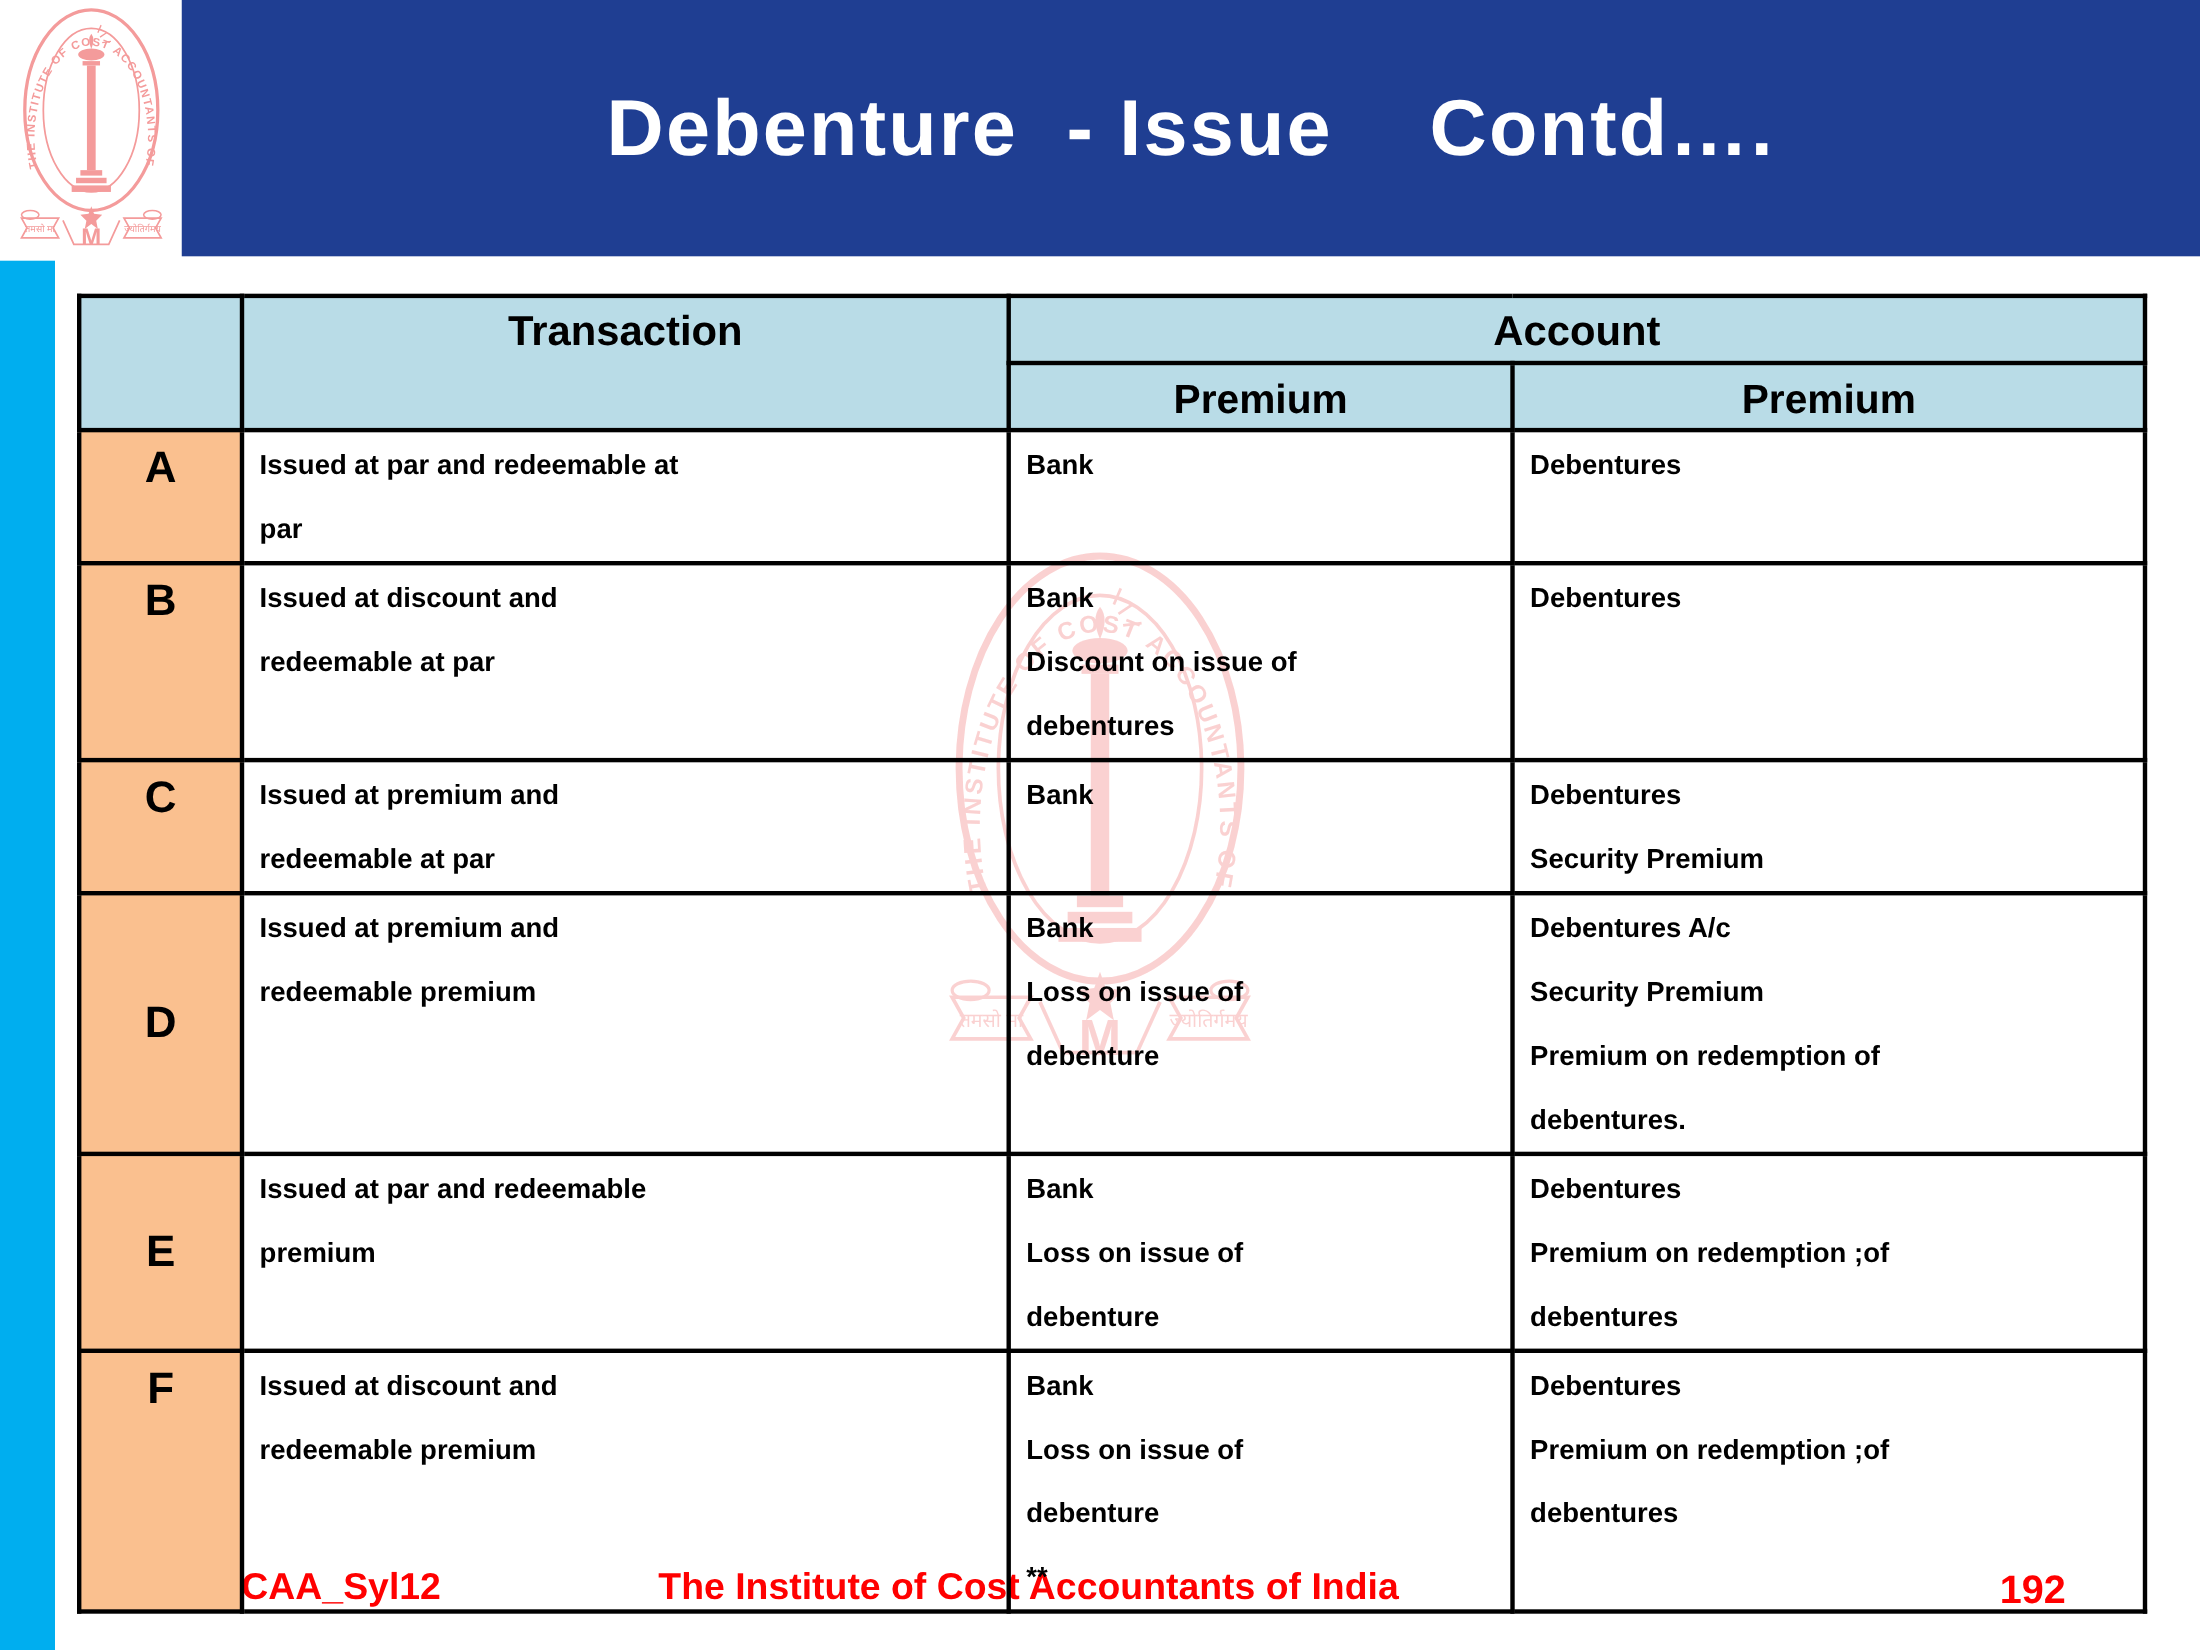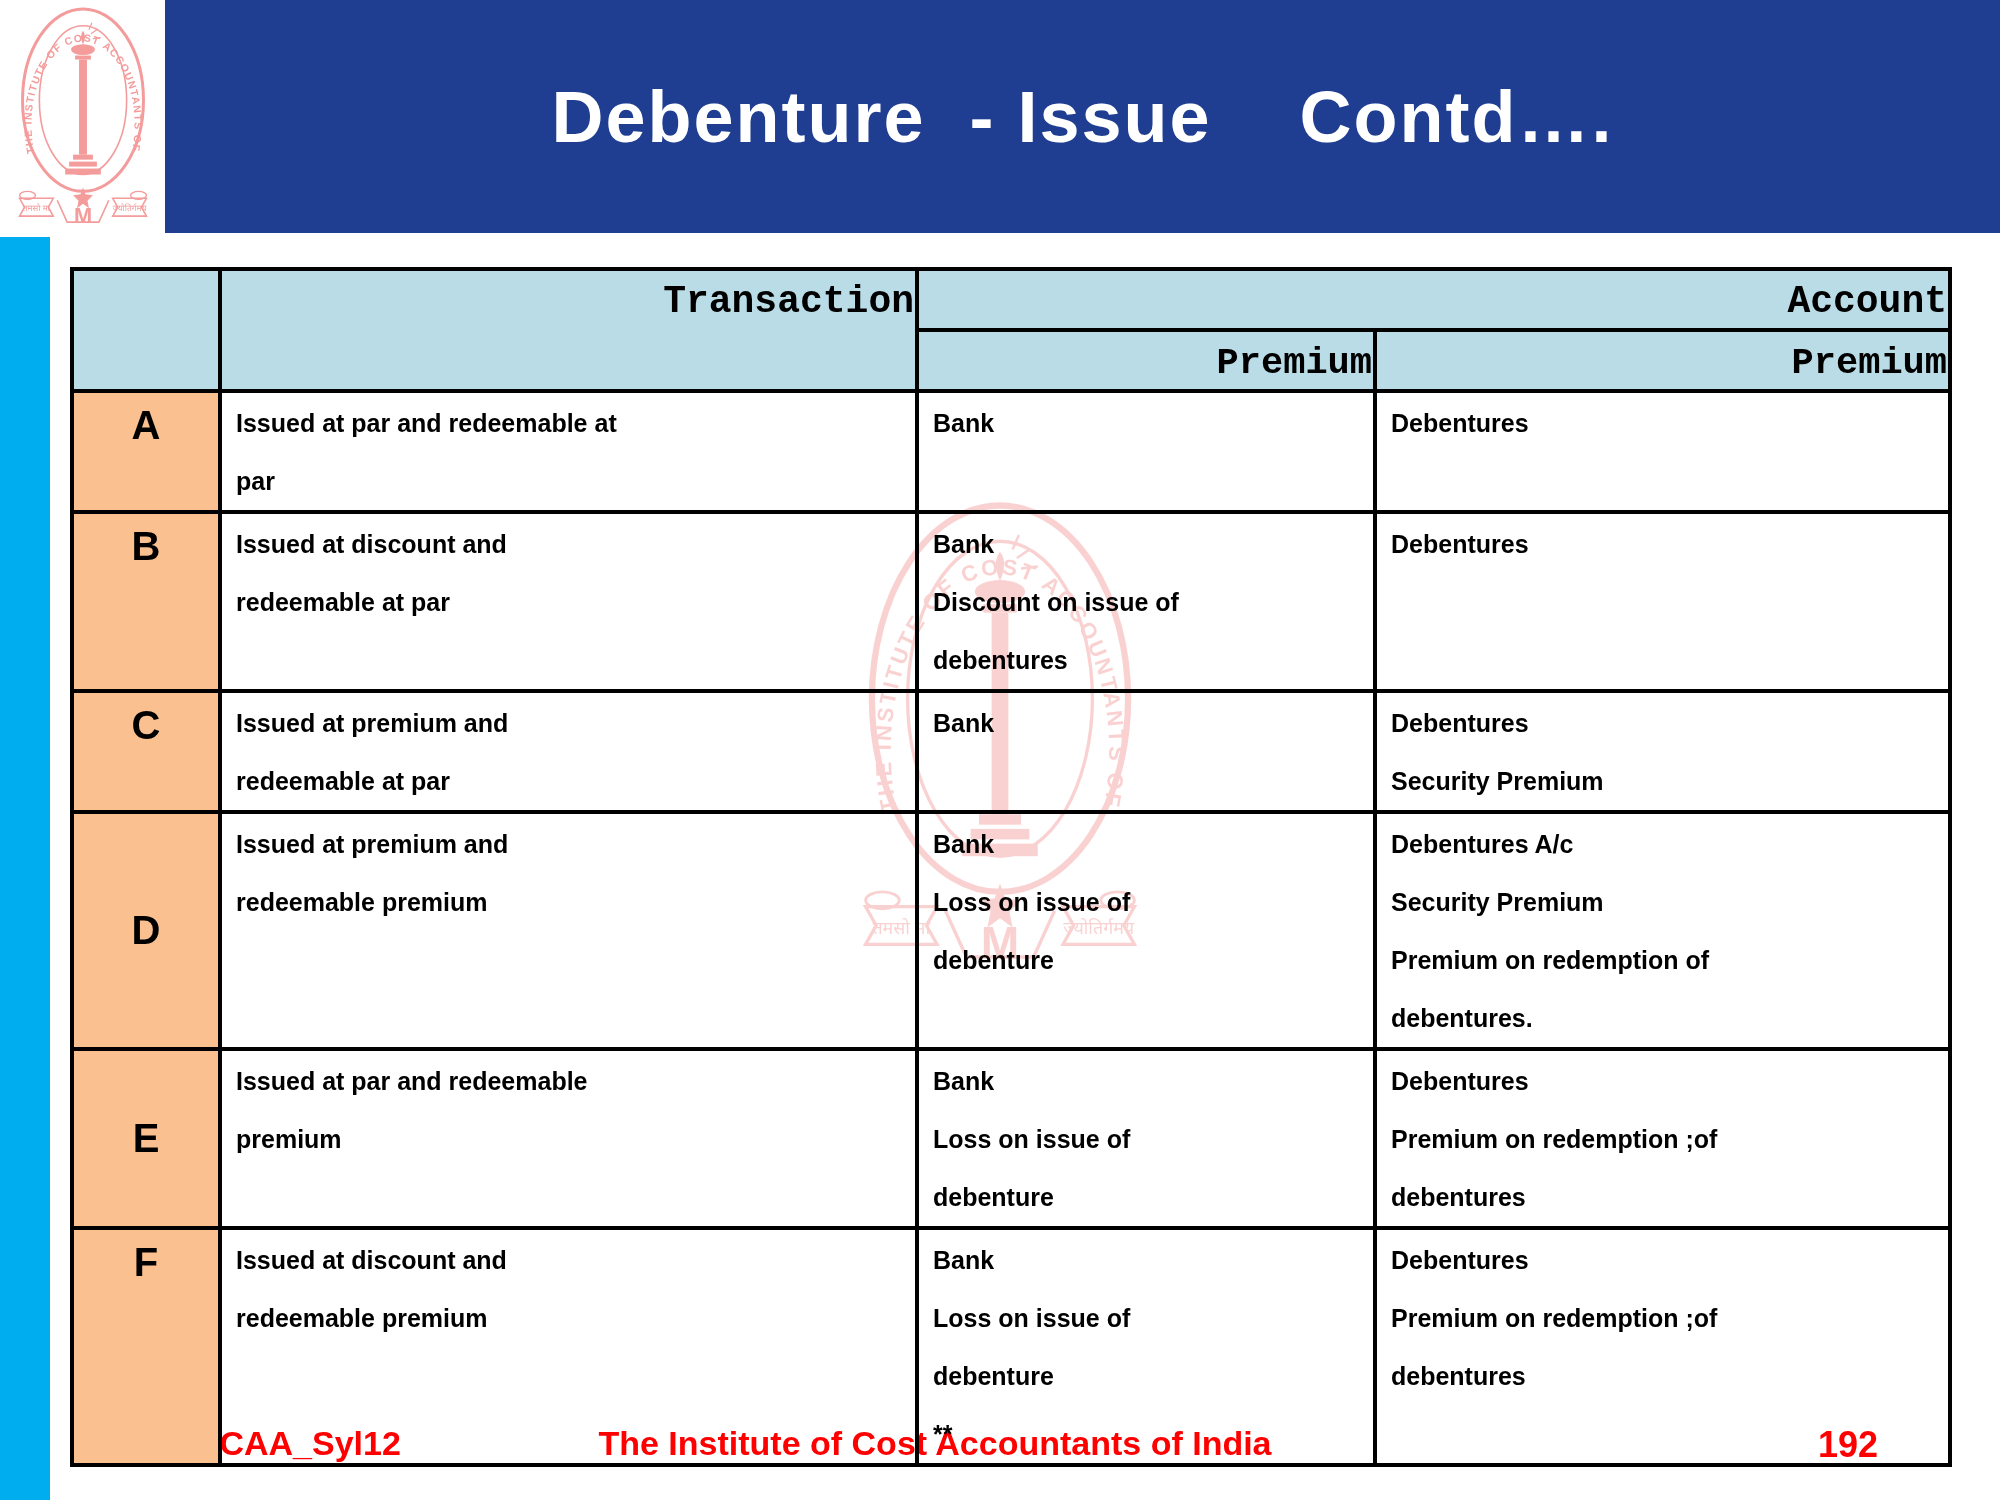--- a/index.html
+++ b/index.html
@@ -38,22 +38,22 @@
     position:absolute; left:70px; top:267px; width:1878px;
     border-collapse:collapse; table-layout:fixed; z-index:2;
     font-family:"Liberation Sans", sans-serif;
   }
   table.main { border:3px solid #000; }
   table.main th, table.main td {
     border:4px solid #000; color:#000; font-weight:bold;
     white-space:pre-line; overflow:visible;
   }
   th.col-head {
-    background:#B9DCE7; text-align:right; font-size:38px;
-    vertical-align:top; padding-top:6px; line-height:50px;font-family:Liberation Mono, monospace;
+    background:#B9DCE7; text-align:center; font-size:38px;
+    vertical-align:top; padding-top:6px; line-height:50px;
   }
   th.sub-head { font-size:37px; }
   th.corner { background:#B9DCE7; }
   td.letter {
     background:#FAC08F; text-align:center; font-size:40px;
     vertical-align:top; padding-top:10px;
   }
   td.letter.vm { vertical-align:middle; padding-top:0; }
   td.txt {
     background:transparent; text-align:left; vertical-align:top;

